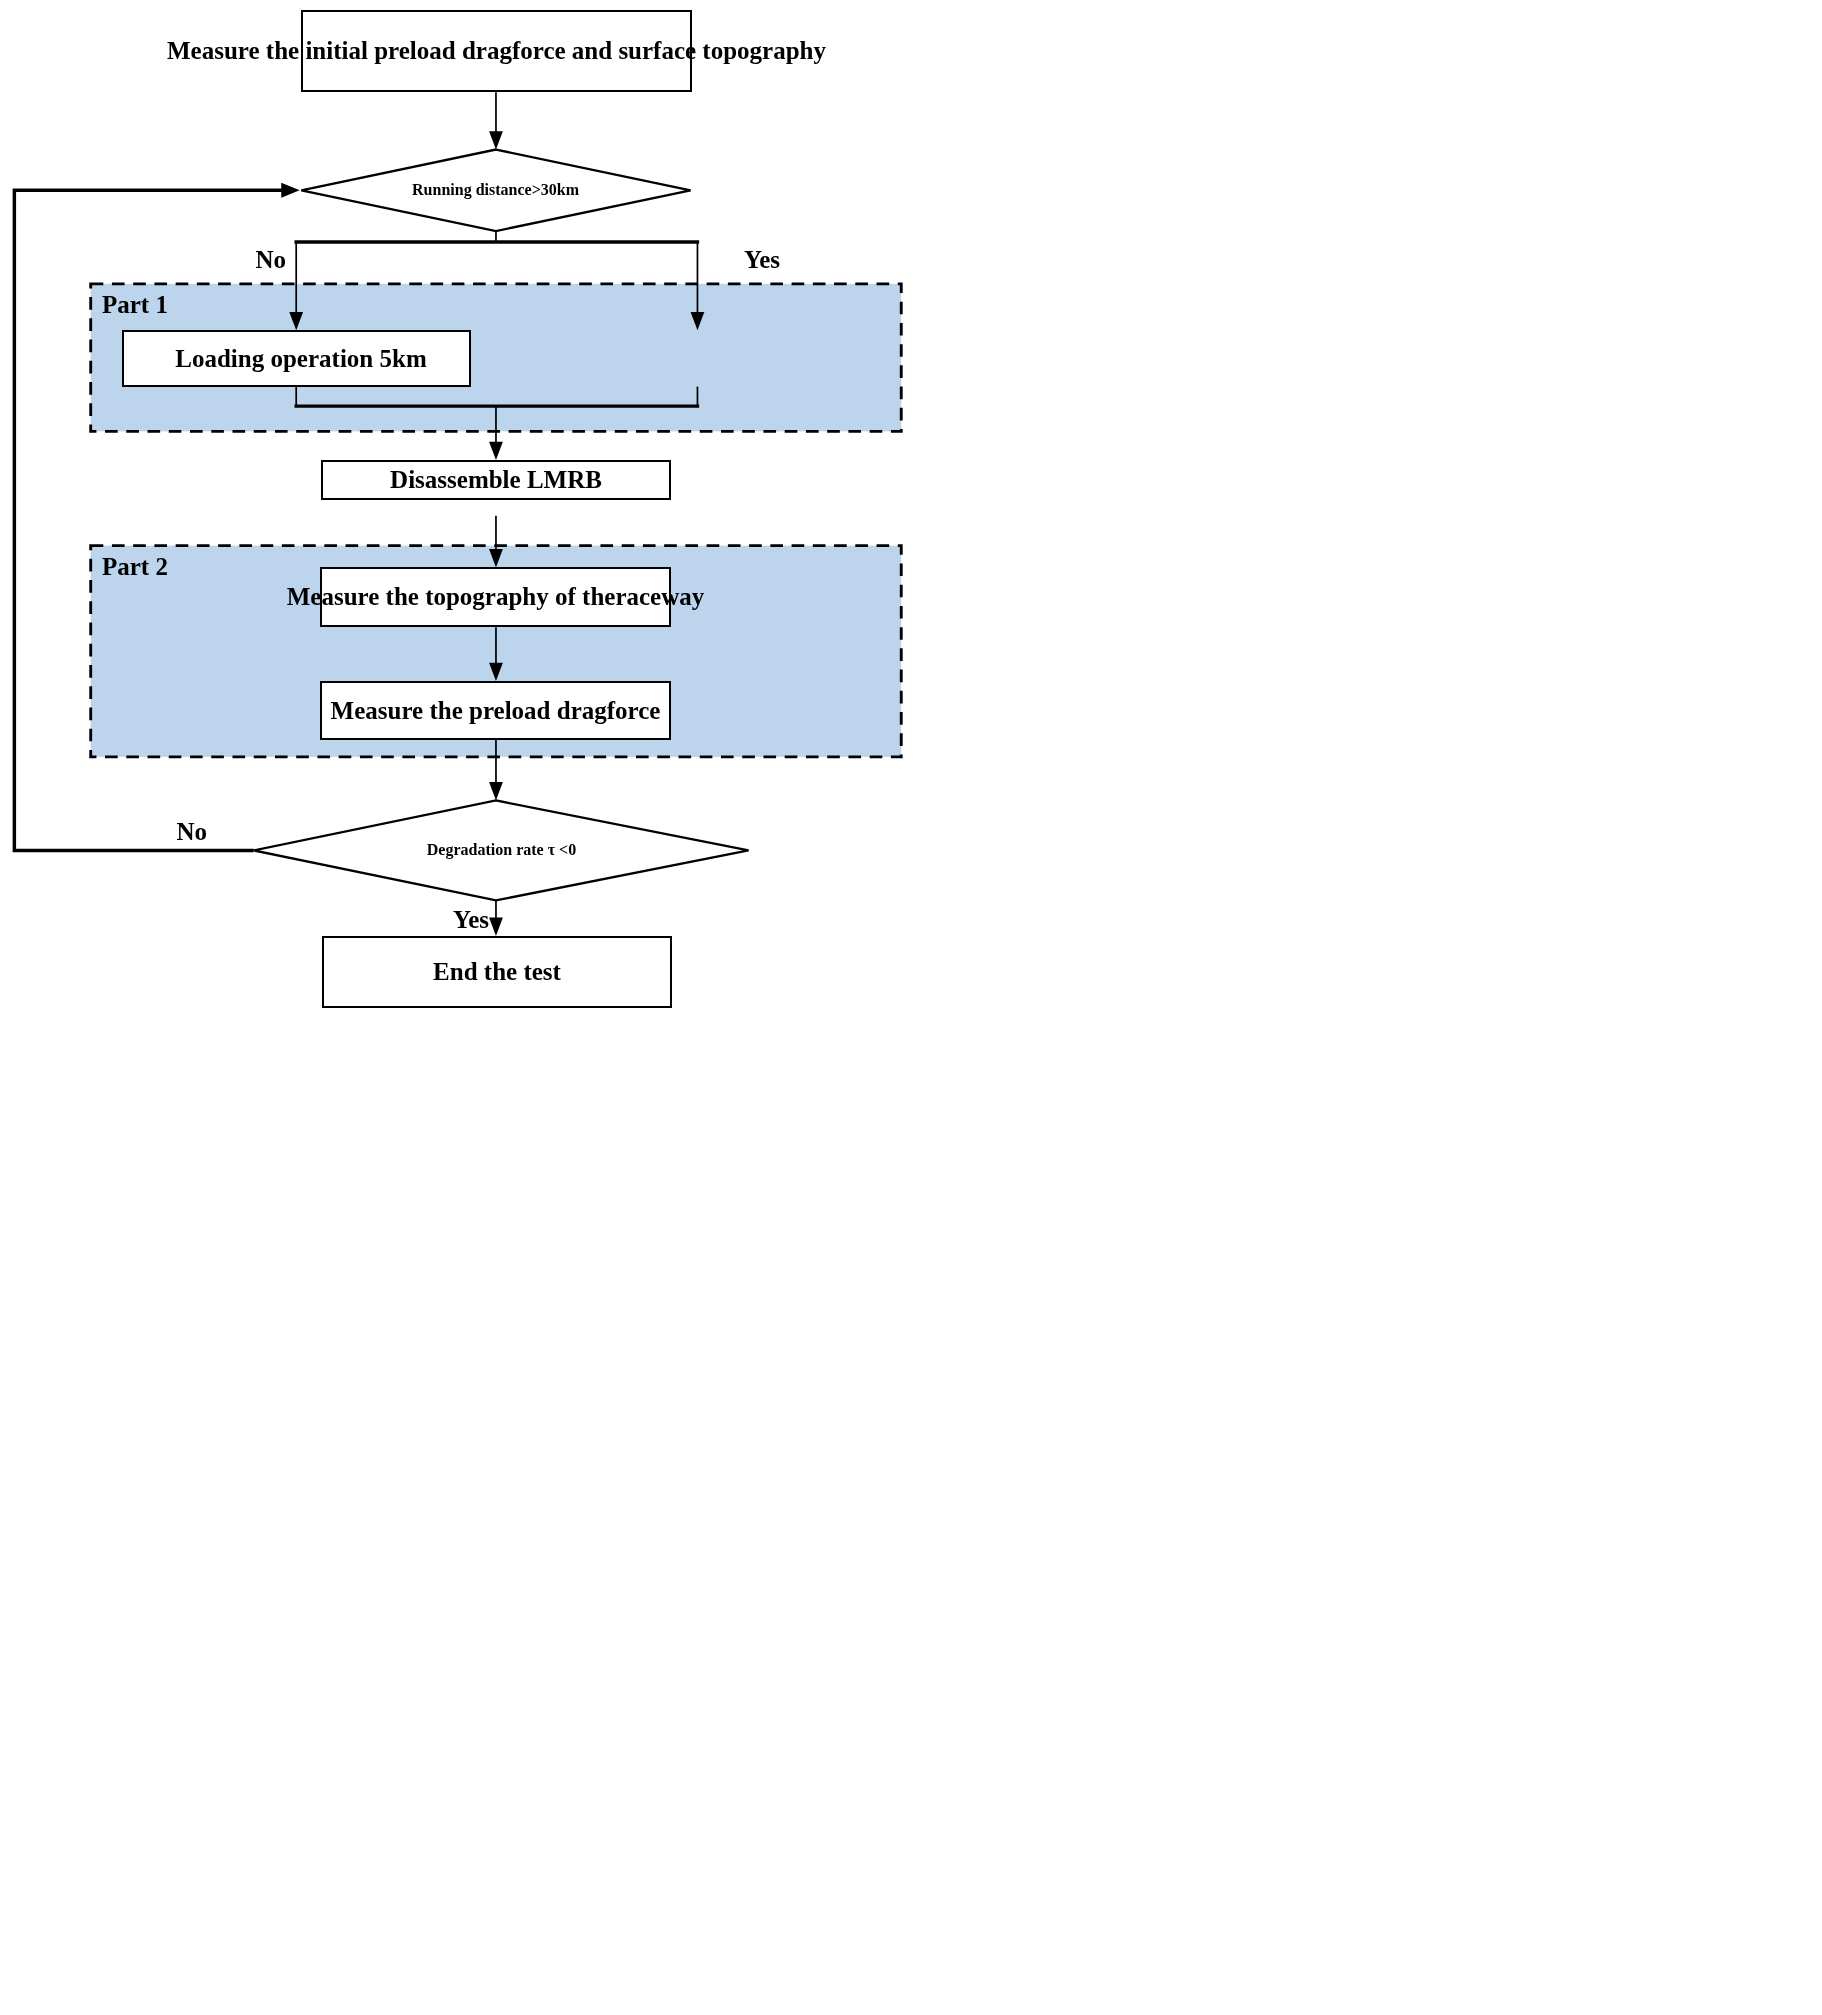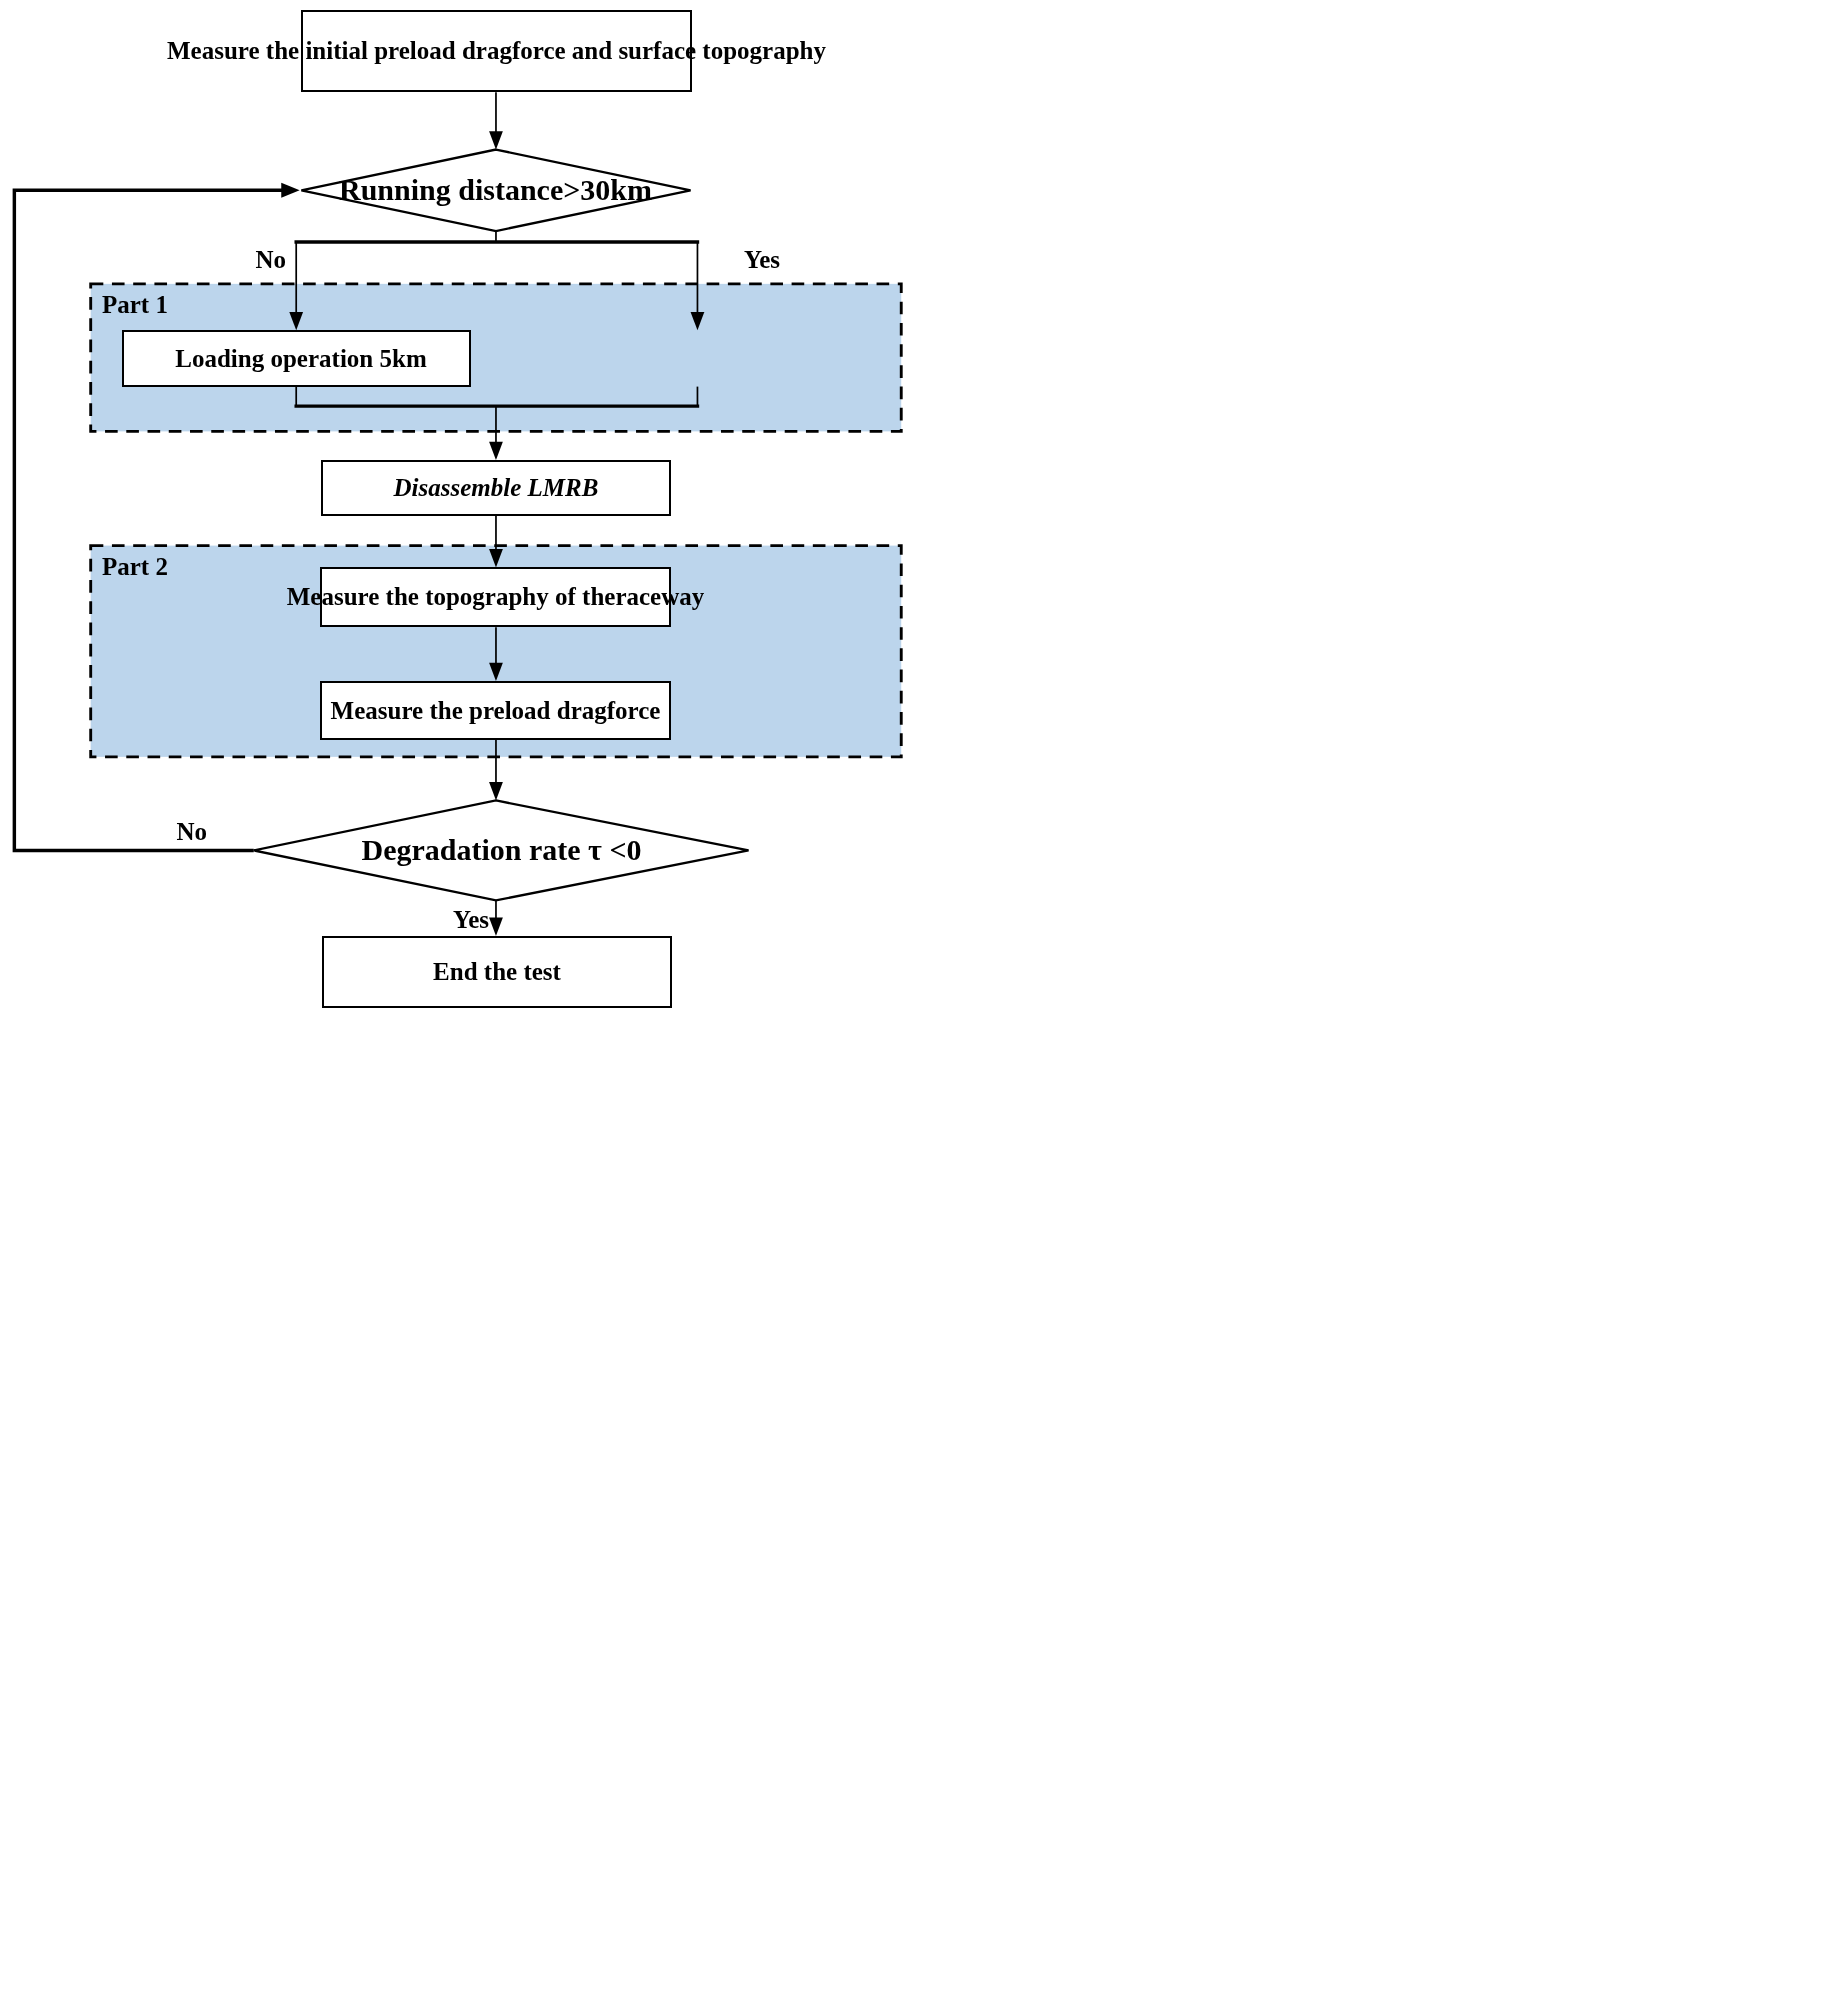--- a/index.html
+++ b/index.html
@@ -26,21 +26,21 @@
     font-size:25px;
     line-height:30px;
   }
   .node .ln{white-space:nowrap;}
   .dtext{
     position:absolute;
     display:flex;
     align-items:center;
     justify-content:center;
     text-align:center;
-    font-size:30px;
+    font-size:16px;
     line-height:30px;
     background:transparent;
   }
   .edge-label,.region-label{
     position:absolute;
     font-size:25px;
     line-height:30px;
     white-space:nowrap;
     text-align:right;
   }
@@ -96,21 +96,21 @@
   <div class="node" style="left:301px;top:10.3px;width:391px;height:82px;">
     <div class="ln">Measure the initial preload drag</div>
     <div class="ln">force and surface topography</div>
   </div>
 
   <div class="node" style="left:122px;top:330px;width:349px;height:57px;padding-left:9px;">
     <div class="ln">Loading operation 5km</div>
   </div>
 
 
-  <div class="node" style="left:321px;top:460px;width:350px;height:56px;font-style:italic;">
+  <div class="node" style="left:321px;top:460px;width:350px;height:40px;">
     <div class="ln">Disassemble LMRB</div>
   </div>
 
   <div class="node" style="left:320px;top:567px;width:351px;height:60px;">
     <div class="ln">Measure the topography of the</div>
     <div class="ln">raceway</div>
   </div>
 
   <div class="node" style="left:320px;top:681px;width:351px;height:59px;">
     <div class="ln">Measure the preload drag</div>

